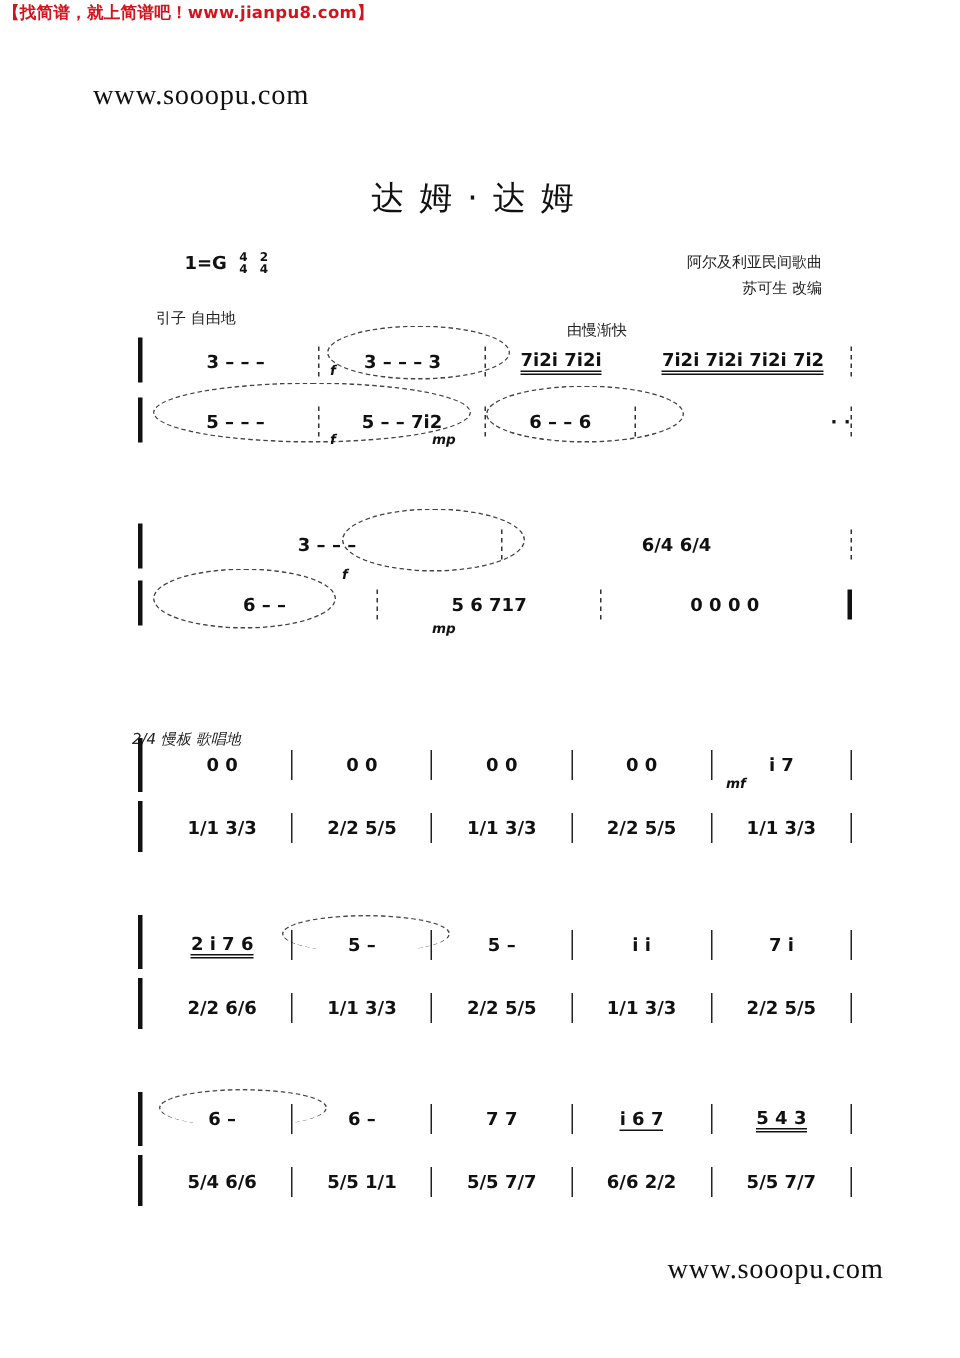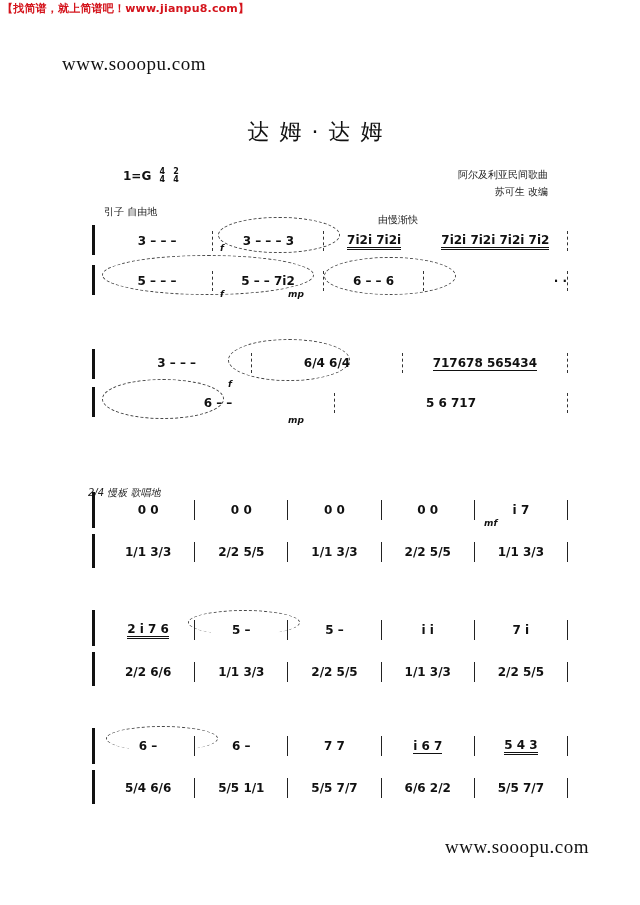--- a/index.html
+++ b/index.html
@@ -88,30 +88,30 @@
   <div class="brace" style="top:52px;height:30px;"></div>
   <div class="slur" style="left:140px;top:4px;width:120px;height:40px;"></div>
   <div class="slur" style="left:14px;top:44px;width:120px;height:38px;"></div>
   <div class="staffline" style="top:18px;">
     <div class="bar dashed">
         <span class="note">3 – – –</span>
       </div>
     <div class="bar dashed">
         <span class="note">6/4 6/4</span>
       </div>
-    <div class="bar dashed" style="flex:1.1">
-        <span class="note u1">717678 565434</span>
-      </div>
   </div>
   <div class="staffline" style="top:58px;">
     <div class="bar dashed">
         <span class="note">6 – –</span>
       </div>
     <div class="bar dashed">
         <span class="note">5 6 717</span>
+      </div>
+    <div class="bar final" style="flex:1.1">
+        <span class="note">0 0 0 0</span>
       </div>
   </div>
   <div class="dyn" style="left:140px;top:44px;">f</div>
   <div class="dyn" style="left:200px;top:80px;">mp</div>
 </div>
 
 <div class="system" style="top:470px;height:100px;">
   <div class="abs tempo" style="left:0;top:16px;font-style:italic;">2/4 慢板  歌唱地</div>
   <div class="brace" style="top:22px;height:36px;"></div>
   <div class="brace" style="top:64px;height:34px;"></div>

